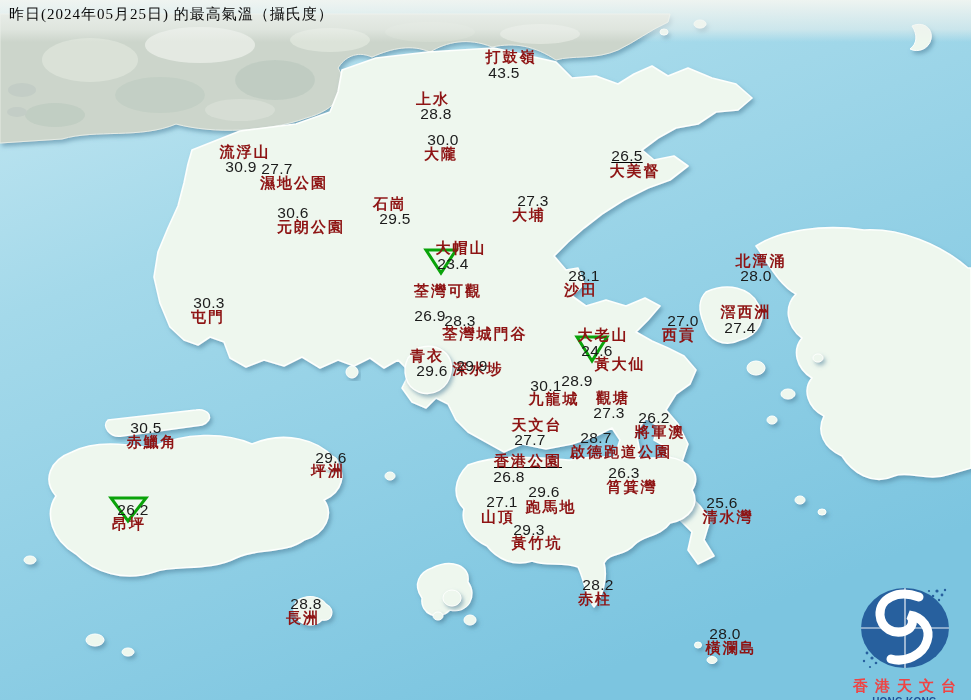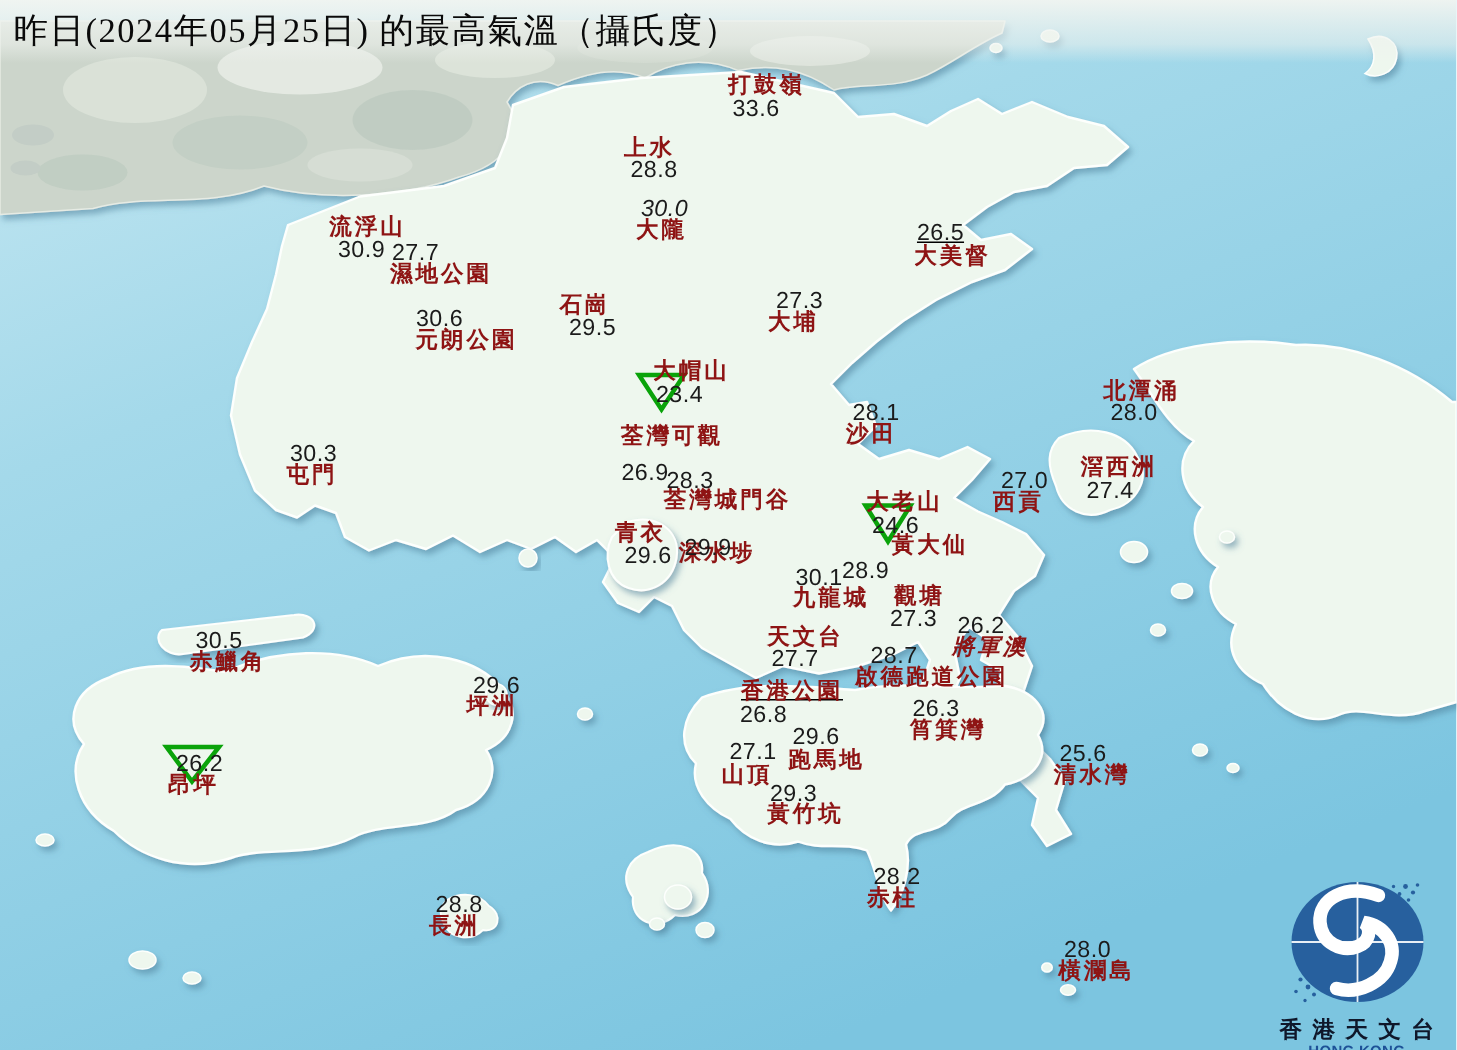--- a/index.html
+++ b/index.html
@@ -9,24 +9,24 @@
   #marker-layer{position:absolute;left:0;top:0;z-index:2;pointer-events:none;}
   #station-layer{position:absolute;left:0;top:0;width:971px;height:700px;z-index:3;}
   .station{position:absolute;transform:translate(-50%,-50%);white-space:nowrap;
            text-align:center;line-height:1;}
   .station .cname{font-family:"Liberation Serif","DejaVu Serif",serif;
            font-size:15px;letter-spacing:2px;color:#8e1414;font-weight:600;}
   .station .tval{font-family:"Liberation Sans","DejaVu Sans",sans-serif;
            font-size:15.5px;color:#1b1b1b;letter-spacing:0.3px;}
   #page-title{position:absolute;left:9px;top:5px;z-index:4;
            font-family:"Liberation Serif","DejaVu Serif",serif;
-           font-size:23px;color:#0a0a0a;letter-spacing:1px;white-space:nowrap;}
+           font-size:15px;color:#0a0a0a;letter-spacing:1px;white-space:nowrap;}
   #logo{position:absolute;left:838px;top:583px;width:133px;z-index:4;text-align:center;}
   #logo .cn{font-family:"Liberation Serif","DejaVu Serif",serif;font-weight:bold;
-           font-size:15px;color:#0f172a;letter-spacing:7px;margin-top:2px;
+           font-size:15px;color:#ef4444;letter-spacing:7px;margin-top:2px;
            padding-left:7px;}
   #logo .en{font-family:"Liberation Sans","DejaVu Sans",sans-serif;font-weight:bold;
            font-size:10px;color:#1d5197;letter-spacing:0.2px;}
 </style>
 </head>
 <body>
 
 <svg id="map-layer" width="971" height="700" viewBox="0 0 971 700">
   <defs>
     <linearGradient id="sea" x1="0" y1="0" x2="0.55" y2="1">
@@ -152,27 +152,27 @@
 </svg>
 
 <svg id="marker-layer" width="971" height="700" viewBox="0 0 971 700">
     <polygon points="426,250 456,250 441,273" fill="none" stroke="#0aa30a" stroke-width="3" stroke-linejoin="miter"></polygon>
     <polygon points="577,337 607,337 592,361" fill="none" stroke="#0aa30a" stroke-width="3" stroke-linejoin="miter"></polygon>
     <polygon points="111,498 146,498 128,521" fill="none" stroke="#0aa30a" stroke-width="3" stroke-linejoin="miter"></polygon>
   </svg>
 
 <div id="station-layer">
   <div class="station sname" style="left: 511px; top: 57px;"><span class="cname">打鼓嶺</span></div>
-  <div class="station sval" style="left: 504px; top: 73px;"><span class="tval">33.6</span></div>
+  <div class="station sval" style="left: 504px; top: 73px;"><span class="tval">43.5</span></div>
 
   <div class="station sname" style="left: 433px; top: 99px;"><span class="cname">上水</span></div>
   <div class="station sval" style="left: 436px; top: 114px;"><span class="tval">28.8</span></div>
 
   <div class="station sname" style="left: 441px; top: 154px;"><span class="cname">大隴</span></div>
-  <div class="station sval" style="left: 443px; top: 140px; font-style: italic;"><span class="tval">30.0</span></div>
+  <div class="station sval" style="left: 443px; top: 140px;"><span class="tval">30.0</span></div>
 
   <div class="station sname" style="left: 245px; top: 152px;"><span class="cname">流浮山</span></div>
   <div class="station sval" style="left: 241px; top: 167px;"><span class="tval">30.9</span></div>
 
   <div class="station sname" style="left: 294px; top: 183px;"><span class="cname">濕地公園</span></div>
   <div class="station sval" style="left: 277px; top: 169px;"><span class="tval">27.7</span></div>
 
   <div class="station sname" style="left: 311px; top: 227px;"><span class="cname">元朗公園</span></div>
   <div class="station sval" style="left: 293px; top: 213px;"><span class="tval">30.6</span></div>
 
@@ -223,21 +223,21 @@
 
   <div class="station sname" style="left: 554px; top: 399px;"><span class="cname">九龍城</span></div>
   <div class="station sval" style="left: 546px; top: 386px;"><span class="tval">30.1</span></div>
 
   <div class="station sname" style="left: 613px; top: 398px;"><span class="cname">觀塘</span></div>
   <div class="station sval" style="left: 609px; top: 413px;"><span class="tval">27.3</span></div>
 
   <div class="station sname" style="left: 537px; top: 425px;"><span class="cname">天文台</span></div>
   <div class="station sval" style="left: 530px; top: 440px;"><span class="tval">27.7</span></div>
 
-  <div class="station sname" style="left: 660px; top: 432px; font-style: italic;"><span class="cname">將軍澳</span></div>
+  <div class="station sname" style="left: 660px; top: 432px;"><span class="cname">將軍澳</span></div>
   <div class="station sval" style="left: 654px; top: 418px;"><span class="tval">26.2</span></div>
 
   <div class="station sname" style="left: 621px; top: 452px;"><span class="cname">啟德跑道公園</span></div>
   <div class="station sval" style="left: 596px; top: 438px;"><span class="tval">28.7</span></div>
 
   <div class="station sname" style="left: 528px; top: 461px; text-decoration: underline;"><span class="cname">香港公園</span></div>
   <div class="station sval" style="left: 509px; top: 477px;"><span class="tval">26.8</span></div>
 
   <div class="station sname" style="left: 632px; top: 487px;"><span class="cname">筲箕灣</span></div>
   <div class="station sval" style="left: 624px; top: 473px;"><span class="tval">26.3</span></div>

